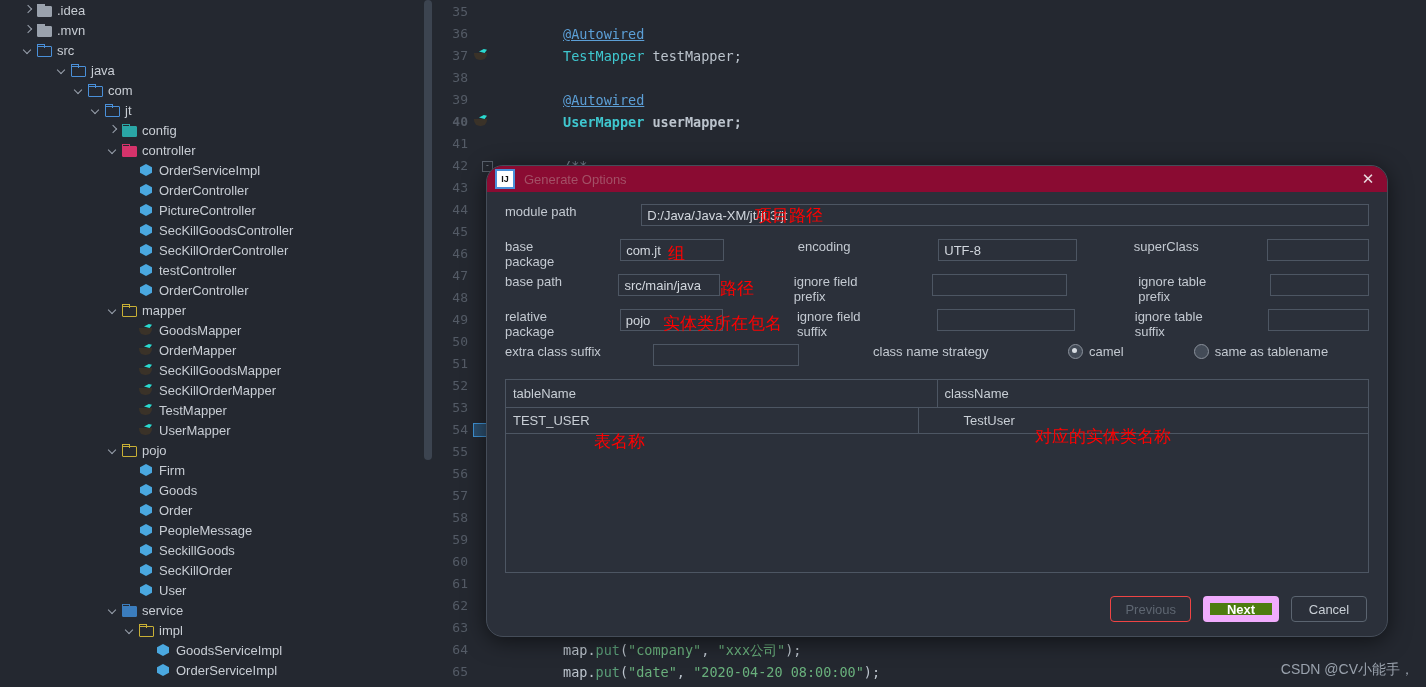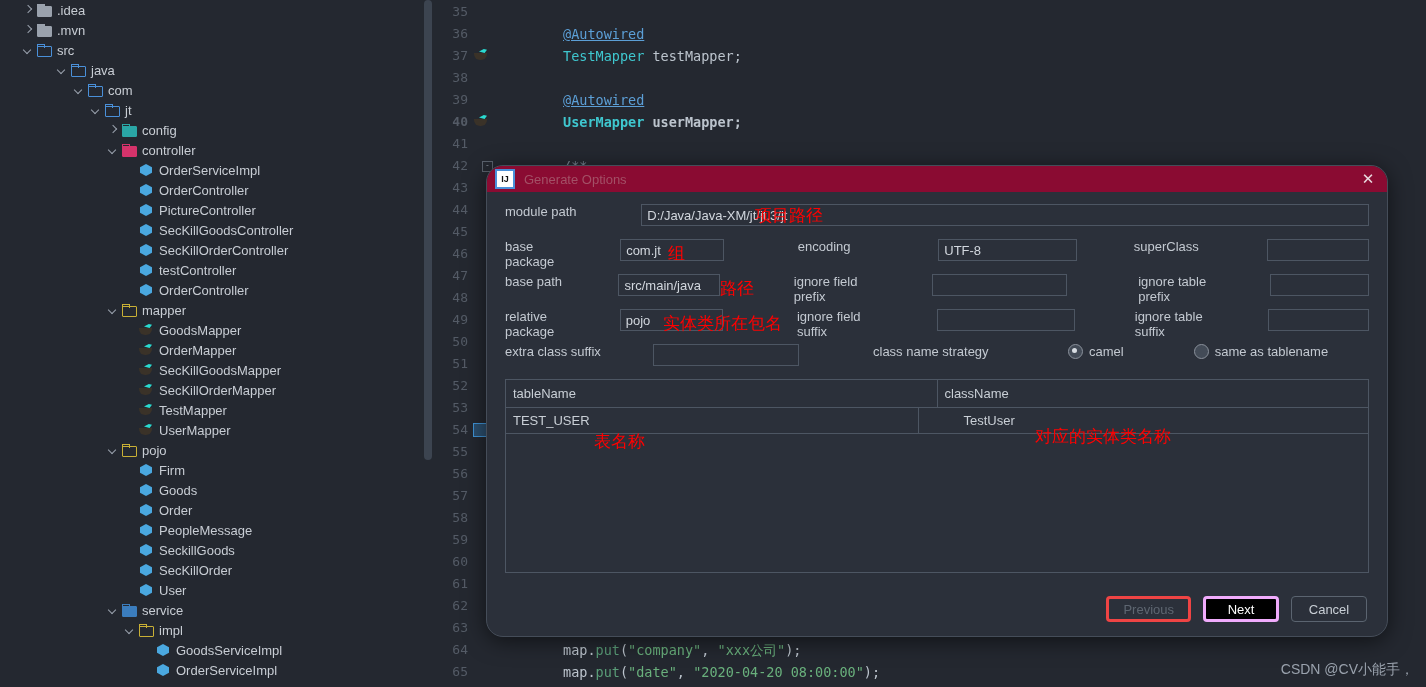--- a/index.html
+++ b/index.html
@@ -179,22 +179,22 @@
   
   #dlg-buttons{
     position:absolute;left:0;right:0;bottom:14px;display:flex;
     justify-content:flex-end;padding-right:20px;gap:12px;
   }
   .btn{
     height:26px;min-width:76px;padding:0 14px;border-radius:4px;
     display:flex;align-items:center;justify-content:center;font-size:13px;
     box-sizing:border-box;
   }
-  .btn.disabled{border:3px solid #ef4444;color:#5e6671;background:transparent;}
-  .btn.primary{background:#000000;color:#ffffff;font-weight:normal;border:3px solid #f0abfc;}
+  .btn.disabled{border:1px solid #ef4444;color:#5e6671;background:transparent;}
+  .btn.primary{background:#4d7c0f;color:#ffffff;font-weight:bold;border:7px solid #f0abfc;}
   .btn.normal{border:1px solid #5b6470;color:#c9cfd6;background:transparent;}
   
   .annot{
     position:absolute;color:#ff0000;font-family:"Liberation Sans",sans-serif;
     font-size:17px;white-space:nowrap;
   }
   
   #watermark{
     position:absolute;right:12px;bottom:8px;color:#9aa2ad;font-size:14px;
     font-family:"Liberation Sans",sans-serif;

